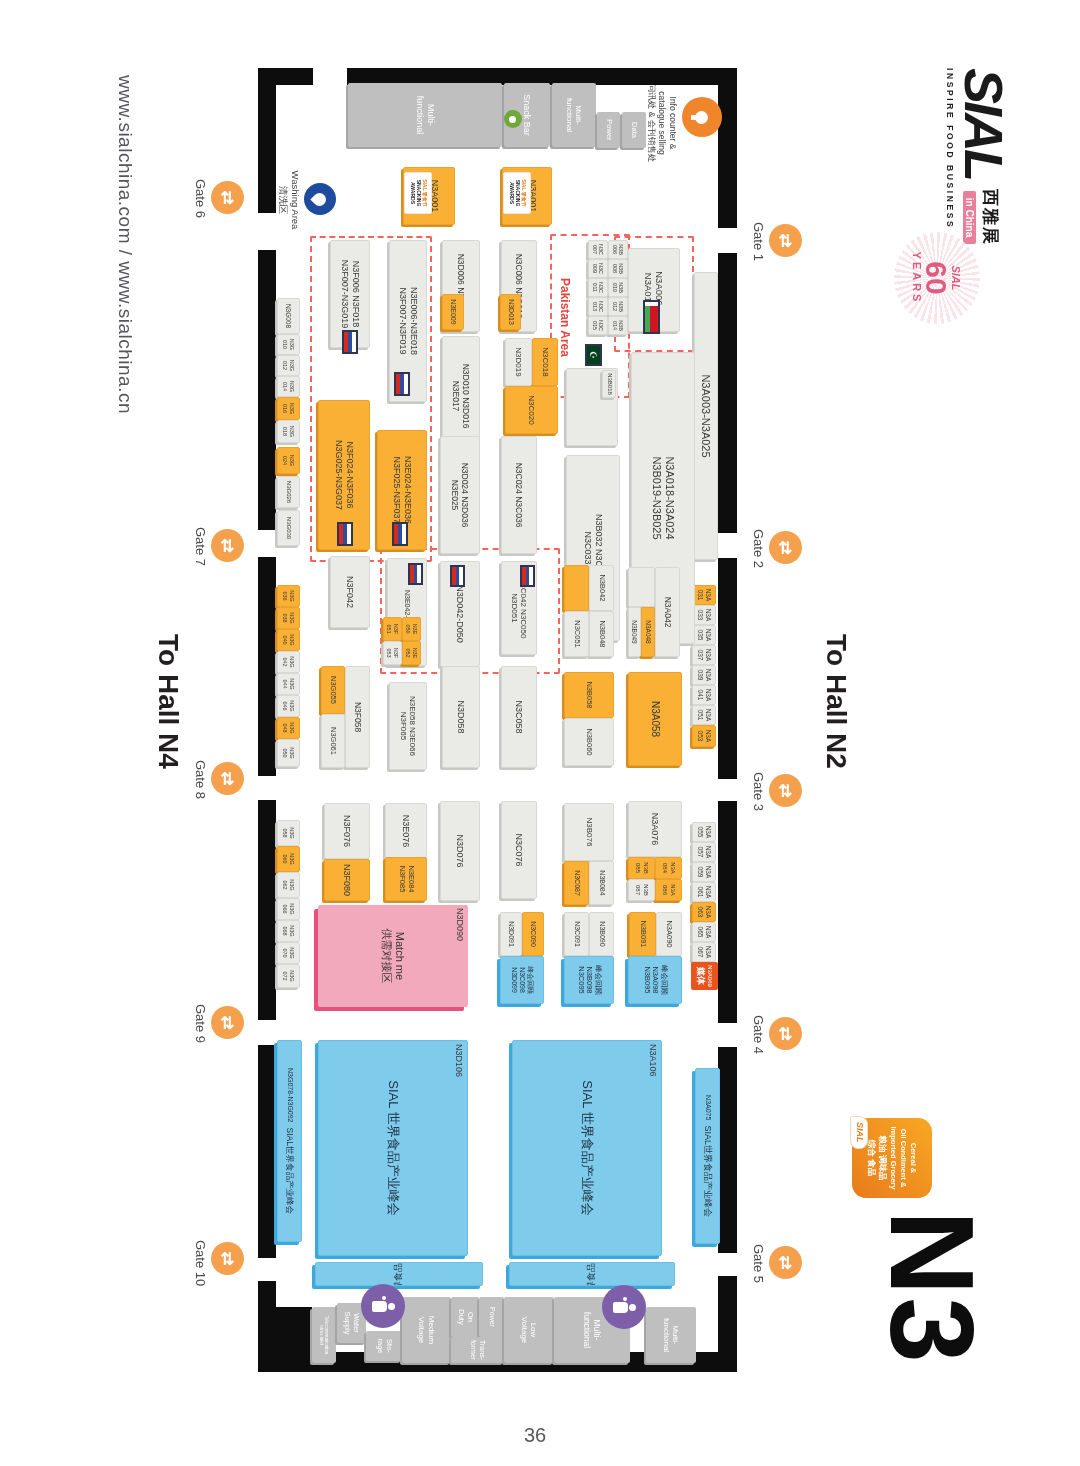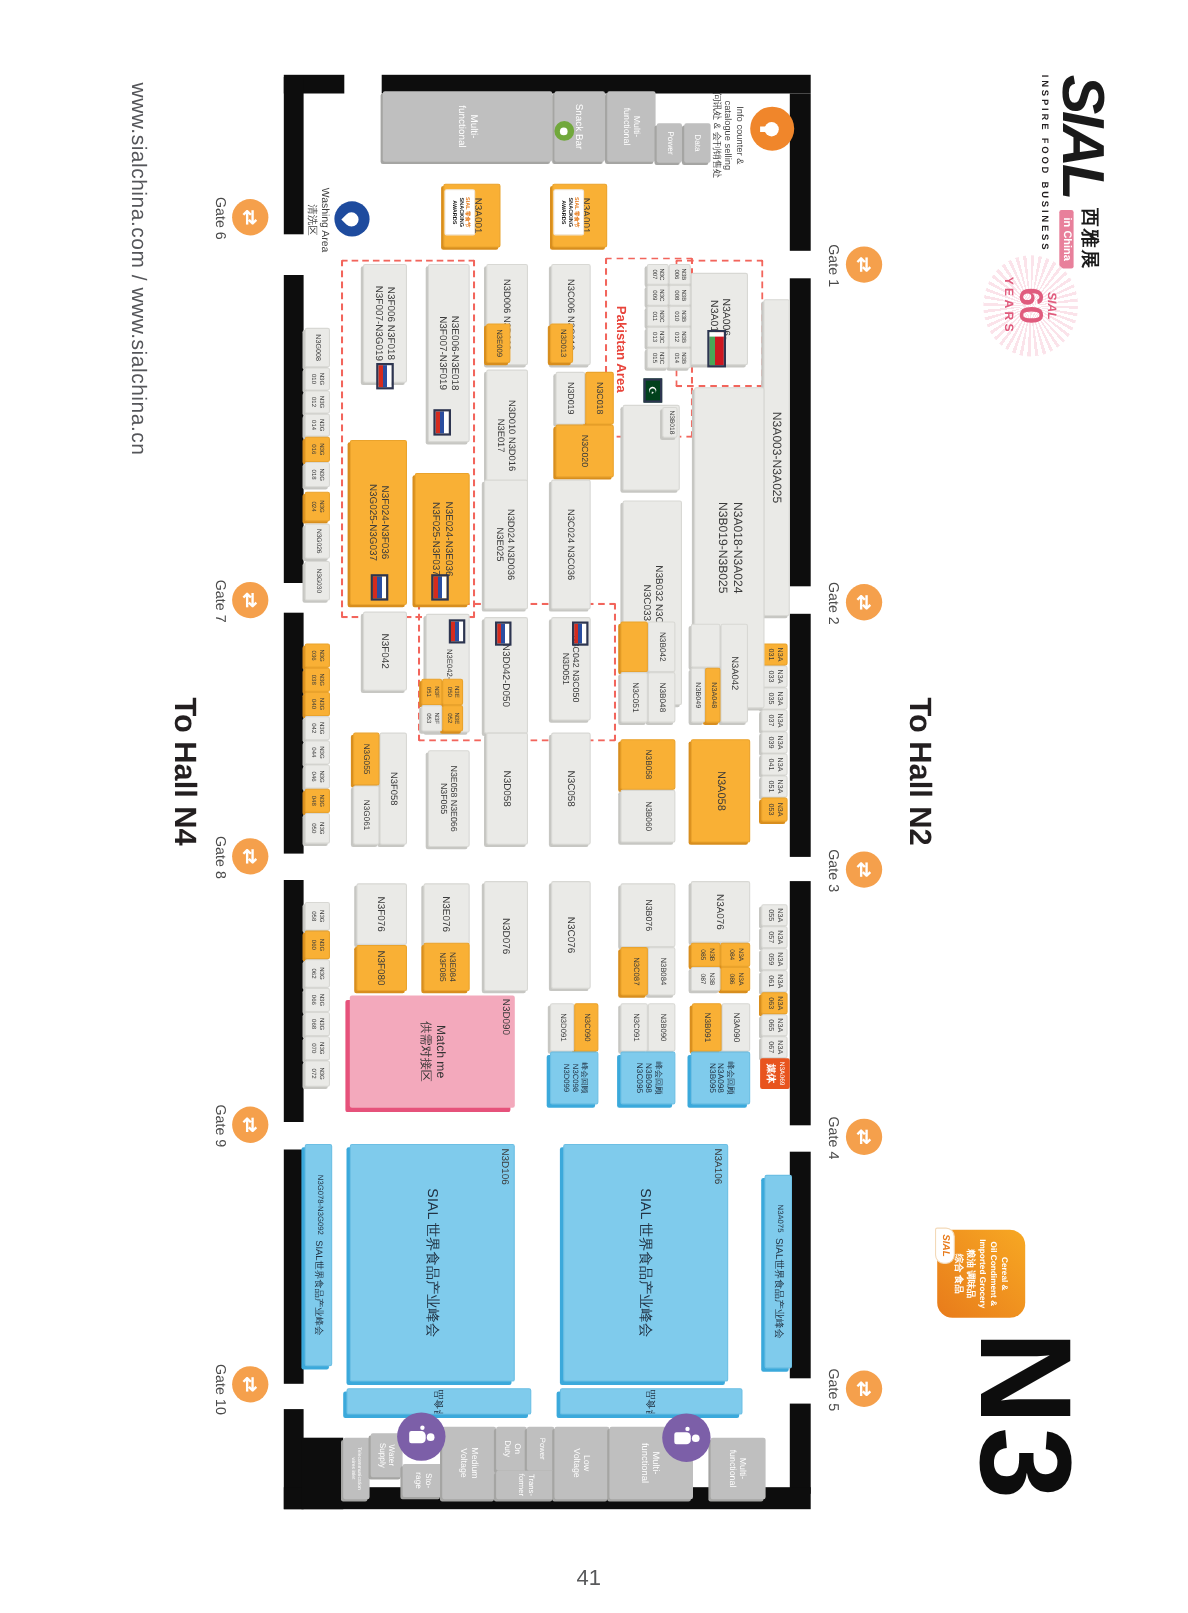--- a/index.html
+++ b/index.html
@@ -992,14 +992,14 @@
         <span class="person">
           <span class="persondot"></span>
         </span>
       </div>
       <div class="ico" style="left: 1285px; top: 434px; width: 44px; height: 44px; background: rgb(124, 95, 168);">
         <span class="person">
           <span class="persondot"></span>
         </span>
       </div>
     </div>
-  <div id="page-num">41</div>
+  <div id="page-num">36</div>
 </div>
 
 </body></html>

